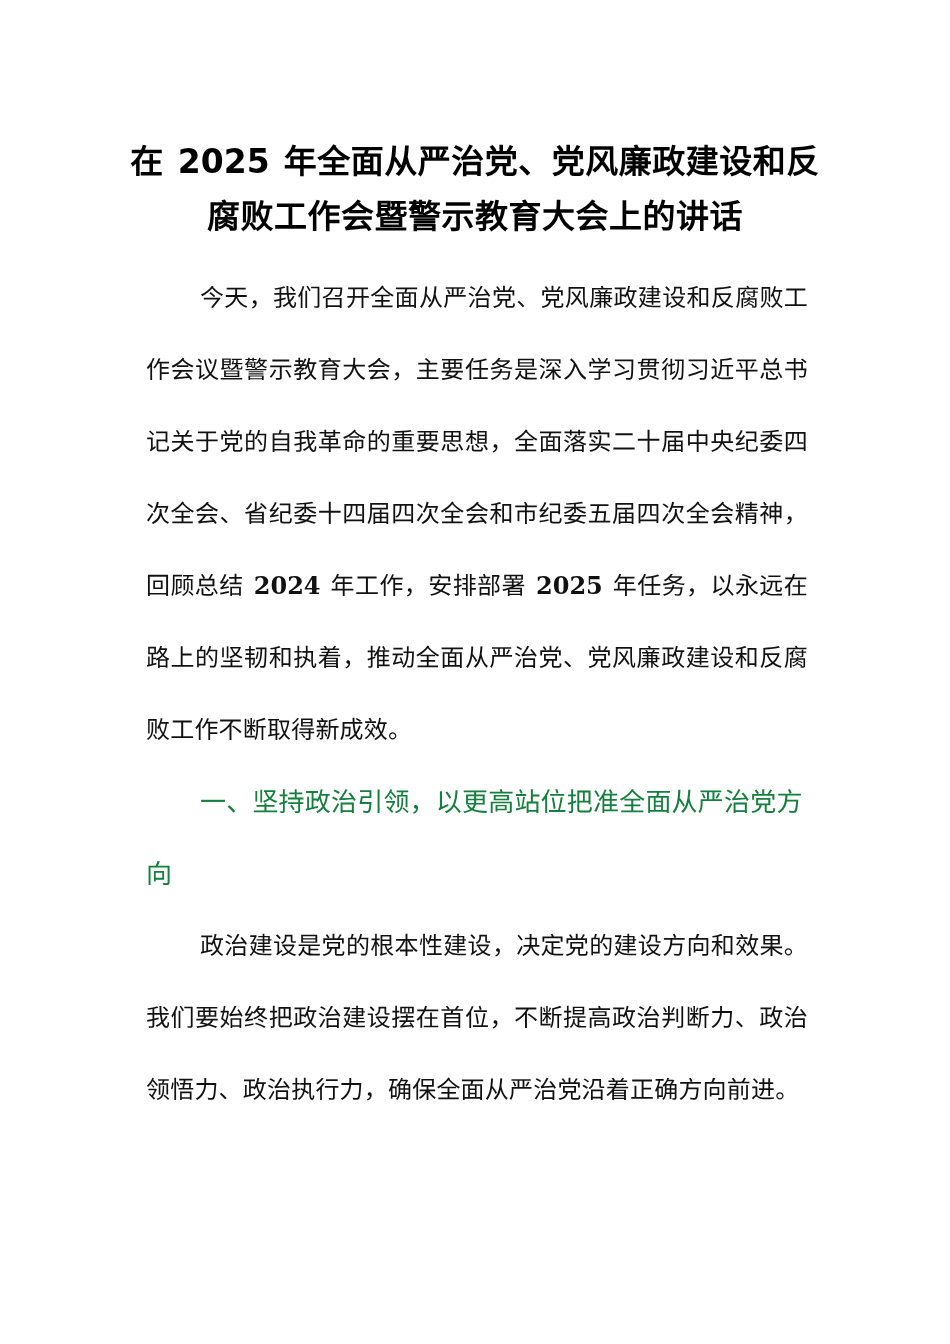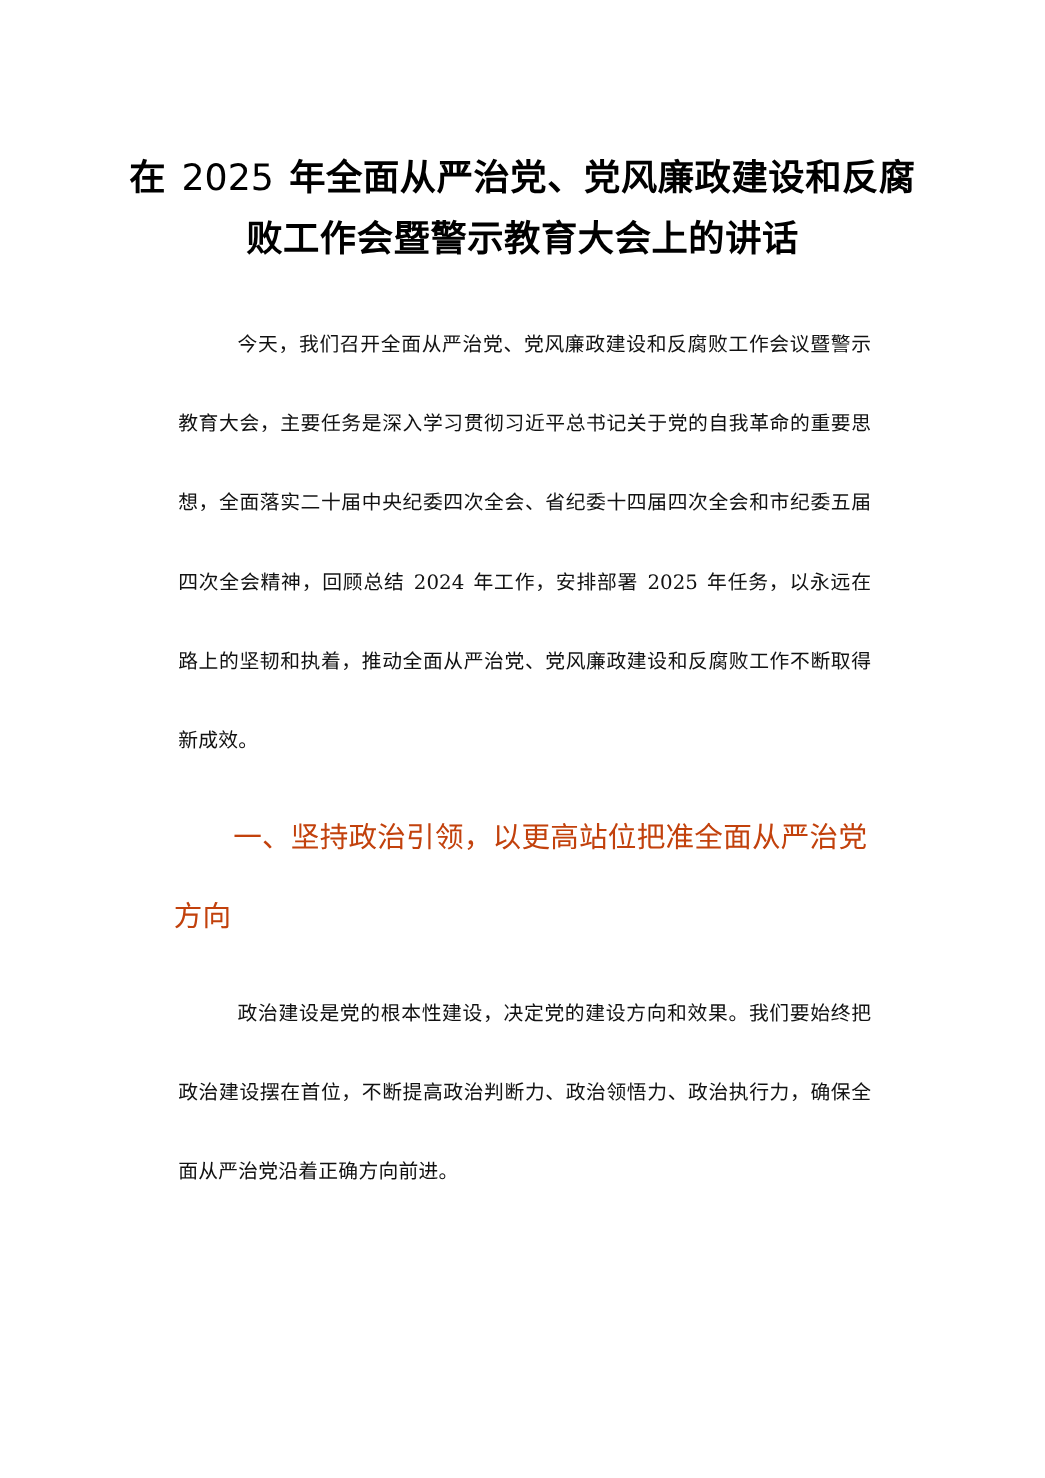--- a/index.html
+++ b/index.html
@@ -40,50 +40,50 @@
   
   .body-area {
     position: absolute;
     left: 146px;
     top: 262px;
     width: 662px;
   }
 
   .para {
     font-family: "DejaVu Serif", "Liberation Serif", serif;
-    font-size: 18px;
+    font-size: 24px;
     line-height: 72px;
     text-align: justify;
     text-justify: inter-character;
     text-align-last: left;
-    margin: 16px;
+    margin: 0;
     color: #111111;
     letter-spacing: 0.2px;
     word-break: break-all;
   }
 
   .para.indent {
     text-indent: 54px;
   }
 
   
   .section-heading {
     font-family: "DejaVu Serif", "Liberation Serif", serif;
     font-size: 26px;
     line-height: 72px;
     text-indent: 54px;
     text-align: left;
-    margin: 12px;
-    color: #c2410c;
+    margin: 0;
+    color: #15803d;
     letter-spacing: 0.2px;
   }
 
   
   .num {
-    font-weight: 400;
+    font-weight: 700;
     letter-spacing: 0;
     padding: 0 2px;
   }
 
   .ast {
     letter-spacing: 0;
     font-weight: 400;
   }
 </style>
 </head>

